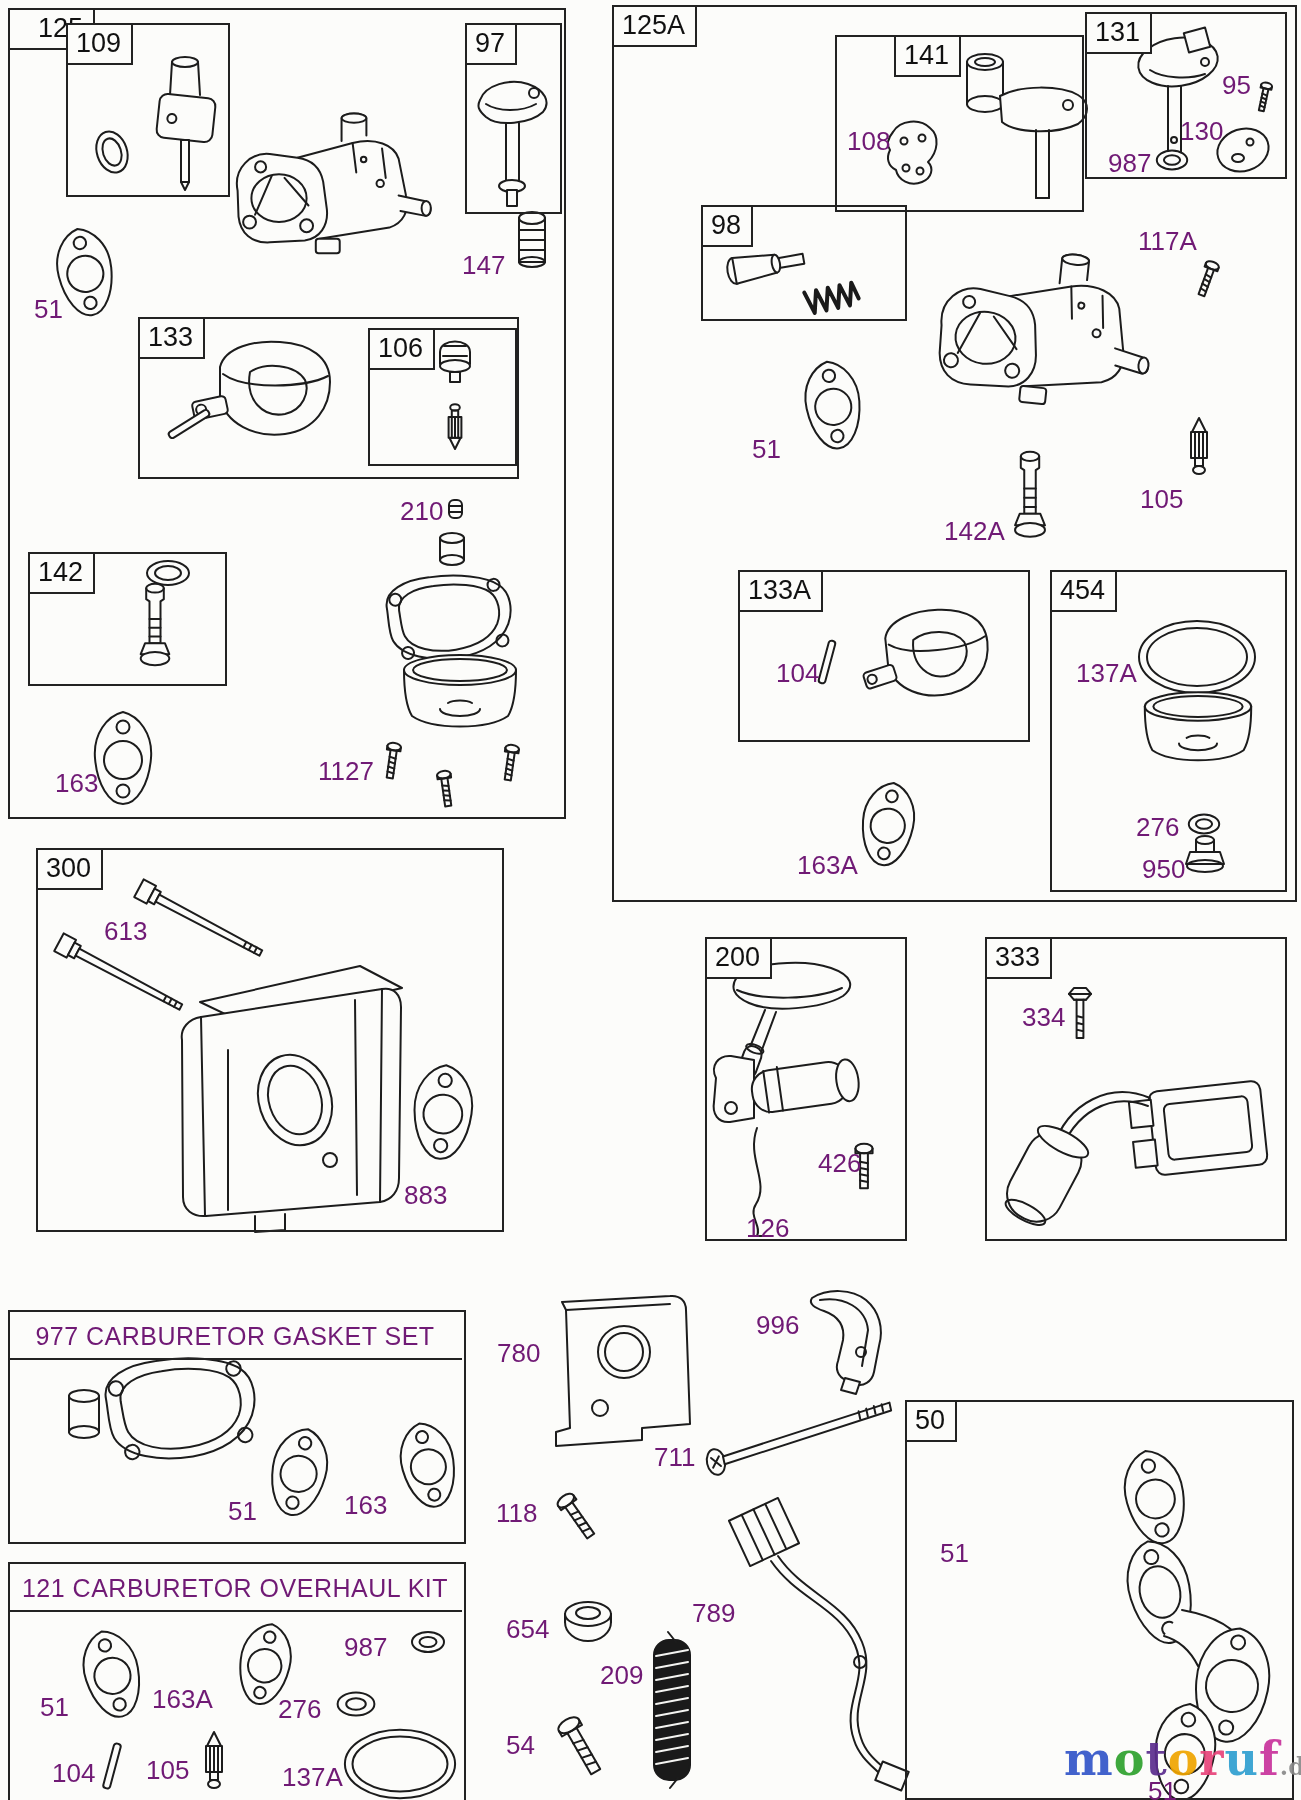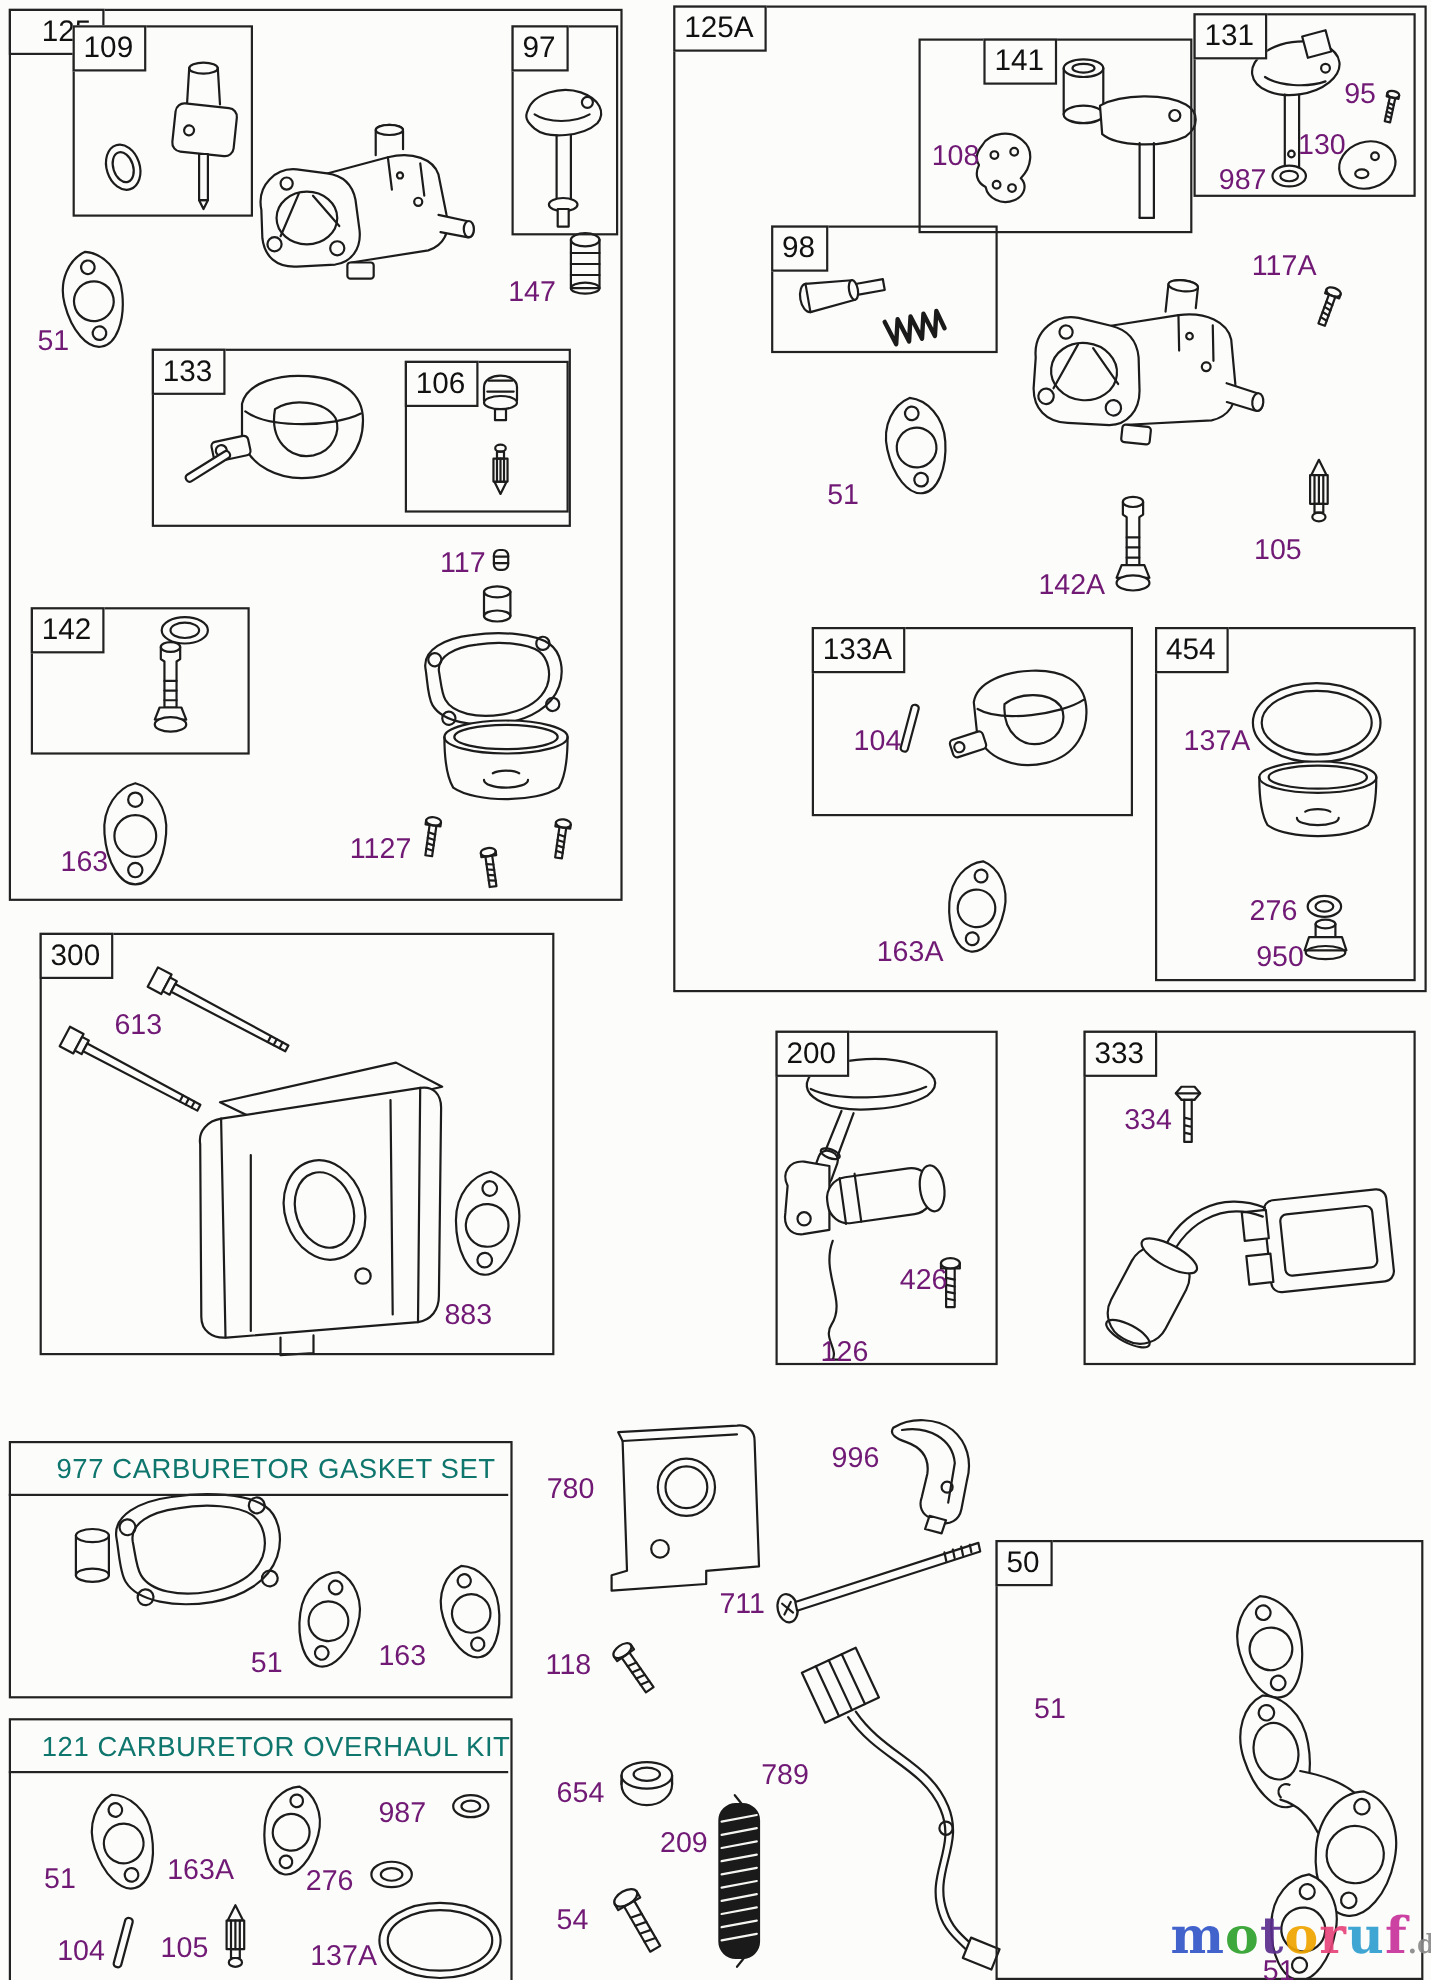--- a/index.html
+++ b/index.html
@@ -18,22 +18,22 @@
   #art .coil{stroke:#f5f5f2;stroke-width:2;}
   .gbox{position:absolute;border:2px solid #222;z-index:2;background:transparent;}
   .tab{
     position:absolute;z-index:3;background:#fcfcfa;border:2px solid #222;
     font-size:27px;line-height:1;padding:5px 10px 6px 8px;color:#111;
   }
   .callout{
     position:absolute;z-index:3;font-size:26px;line-height:1;color:#701a75;white-space:nowrap;
   }
   .kit-title{
-    position:absolute;z-index:3;font-size:25px;letter-spacing:.5px;color:#0f766e;
-    width:454px;text-align:center;margin-left:16px;
+    position:absolute;z-index:3;font-size:25px;letter-spacing:.5px;color:#701a75;
+    width:454px;text-align:center;
   }
   .kit-band{position:absolute;border-bottom:2px solid #222;z-index:2;width:454px;}
   #watermark{
     position:absolute;z-index:5;left:1064px;top:1736px;
     font-family:"DejaVu Serif",serif;font-weight:bold;font-size:46px;line-height:1;
     letter-spacing:1px;opacity:.92;white-space:nowrap;
   }
   #watermark .suffix{font-size:24px;color:#8a8a8a;font-weight:bold;letter-spacing:0;}
 </style>
 </head>
@@ -450,21 +450,21 @@
 <div class="tab" style="left:1050px;top:570px;">454</div>
 <div class="tab" style="left:705px;top:937px;">200</div>
 <div class="tab" style="left:985px;top:937px;">333</div>
 <div class="tab" style="left:905px;top:1400px;">50</div>
 
 <div class="kit-title" style="left:8px;top:1322px;">977 CARBURETOR GASKET SET</div>
 <div class="kit-title" style="left:8px;top:1574px;">121 CARBURETOR OVERHAUL KIT</div>
 
 <div class="callout" style="left:34px;top:296px;">51</div>
 <div class="callout" style="left:462px;top:252px;">147</div>
-<div class="callout" style="left:400px;top:498px;">117</div>
+<div class="callout" style="left:400px;top:498px;">210</div>
 <div class="callout" style="left:55px;top:770px;">163</div>
 <div class="callout" style="left:318px;top:758px;">1127</div>
 <div class="callout" style="left:104px;top:918px;">613</div>
 <div class="callout" style="left:404px;top:1182px;">883</div>
 <div class="callout" style="left:228px;top:1498px;">51</div>
 <div class="callout" style="left:344px;top:1492px;">163</div>
 <div class="callout" style="left:40px;top:1694px;">51</div>
 <div class="callout" style="left:152px;top:1686px;">163A</div>
 <div class="callout" style="left:344px;top:1634px;">987</div>
 <div class="callout" style="left:278px;top:1696px;">276</div>

